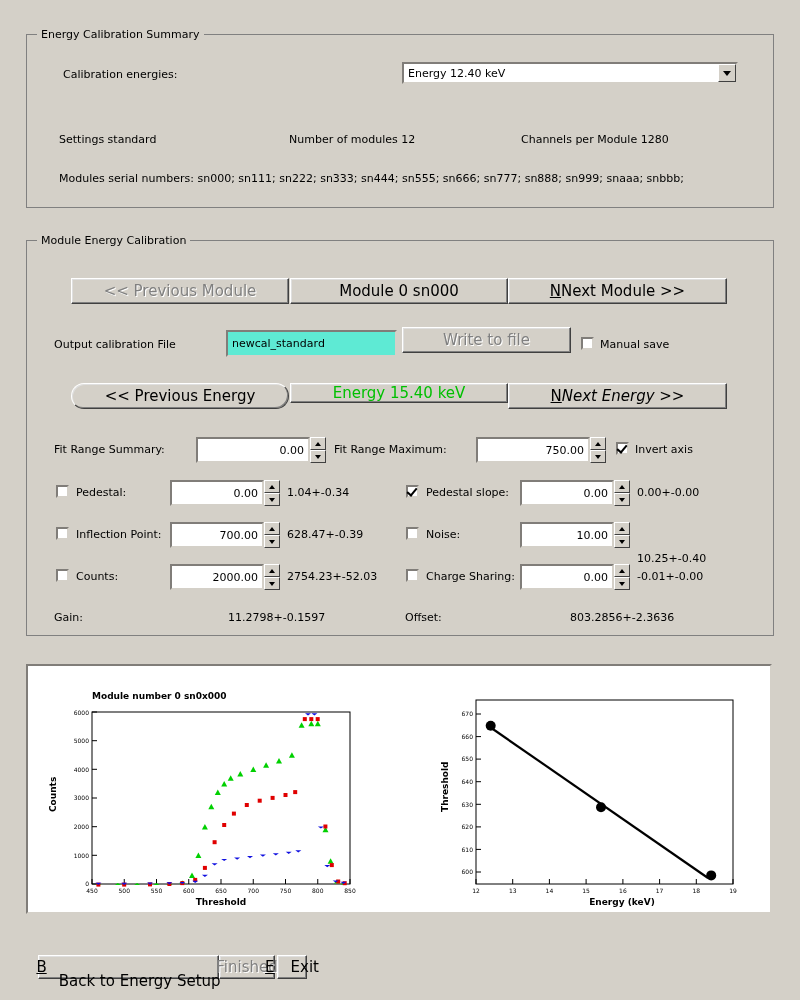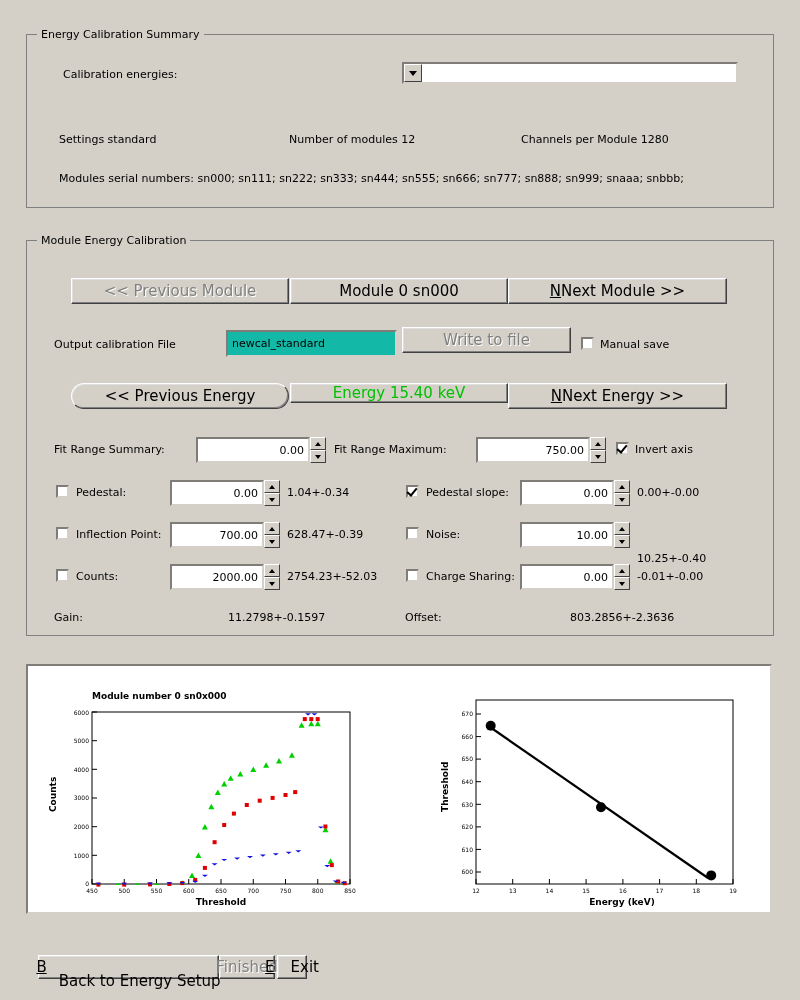--- a/index.html
+++ b/index.html
@@ -89,21 +89,21 @@
     color: #000;
     cursor: default;
     white-space: nowrap;
   }
   .btn.disabled { color: #808080; text-shadow: 1px 1px 0 #ffffff; }
   .btn.green { color: #00c000; }
   .u { text-decoration: underline; }
   
   .txt {
     position: absolute;
-    background: #14b8a6;
+    background: #5eead4;
     border: 2px inset #d4d0c8;
     box-sizing: border-box;
     display: flex;
     align-items: center;
     padding-left: 4px;
     font-size: 11px;
     overflow: hidden;
   }
   
   .spin-wrap { position: absolute; display: flex; }
@@ -174,20 +174,21 @@
 </head>
 <body>
 
 <div class="groupbox" style="left:26px; top:34px; width:746px; height:172px;">
   <span class="gb-title">Energy Calibration Summary</span>
 </div>
 
 <span class="lbl" style="left:63px; top:68px;">Calibration energies:</span>
 
 <div class="combo" style="left:402px; top:62px; width:336px; height:22px;">
+  <span class="combo-text">Energy 12.40 keV</span>
   <span class="combo-arrow">
       <span class="tri-down"></span>
     </span>
 </div>
 
 <span class="lbl" style="left:59px; top:133px;">Settings standard</span>
 <span class="lbl" style="left:289px; top:133px;">Number of modules 12</span>
 <span class="lbl" style="left:521px; top:133px;">Channels per Module 1280</span>
 <span class="lbl" style="left:59px; top:172px;">Modules serial numbers: sn000; sn111; sn222; sn333; sn444; sn555; sn666; sn777; sn888; sn999; snaaa; snbbb;</span>
 
@@ -205,21 +206,21 @@
 <span class="lbl" style="left:54px; top:338px;">Output calibration File</span>
 <div class="txt" style="left:226px; top:330px; width:171px; height:27px;">newcal_standard</div>
 <div class="btn disabled" style="left:402px; top:327px; width:169px; height:26px;">Write to file</div>
 <div class="cb" style="left:581px; top:337px;"></div>
 <span class="lbl" style="left:600px; top:338px;">Manual save</span>
 
 <div class="btn" style="left:71px; top:383px; width:218px; height:26px;border-radius:13px;">&lt;&lt; Previous Energy</div>
 <div class="btn green" style="left:290px; top:383px; width:218px; height:20px;">Energy 15.40 keV</div>
 <div class="btn" style="left:508px; top:383px; width:219px; height:26px;">
     <span class="u">N</span>
-    <span style="margin-left:-7px; padding-left:7px;">Next Energy &gt;&gt;</span>
+    <span style="margin-left:-7px; padding-left:7px;font-style:italic;">Next Energy &gt;&gt;</span>
   </div>
 
 <span class="lbl" style="left:54px; top:443px;">Fit Range Summary:</span>
 <div class="spin-wrap" style="left:196px; top:437px; width:130px; height:26px;">
   <div class="spin-field" style="width:114px;height:26px;">0.00</div>
   <div class="spin-btns" style="height:26px;">
     <div>
         <span class="tri-up-s"></span>
       </div>
     <div>

